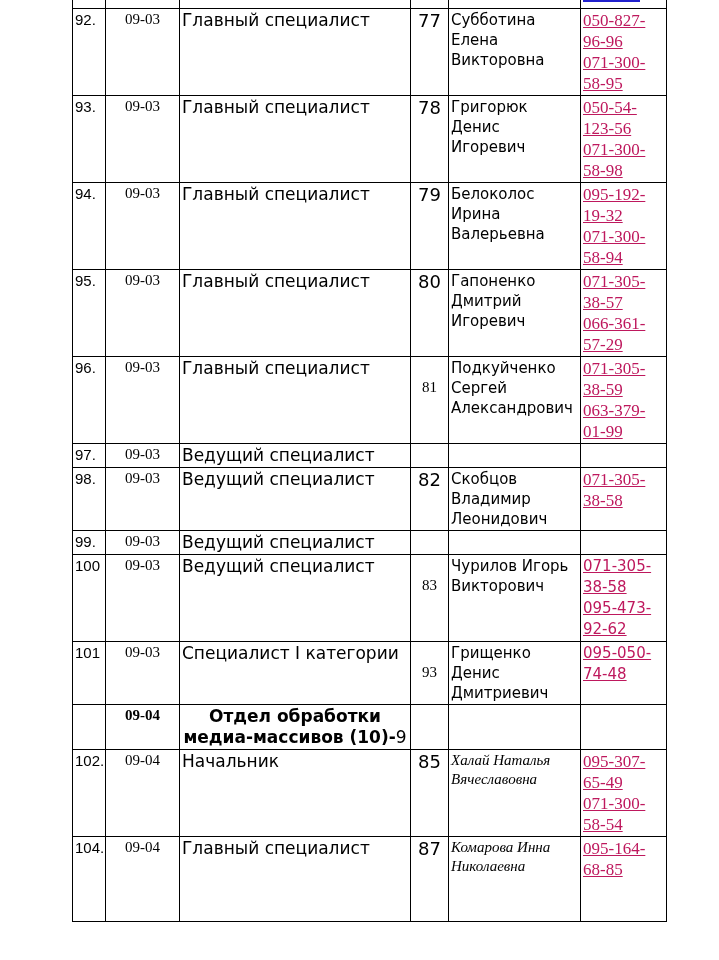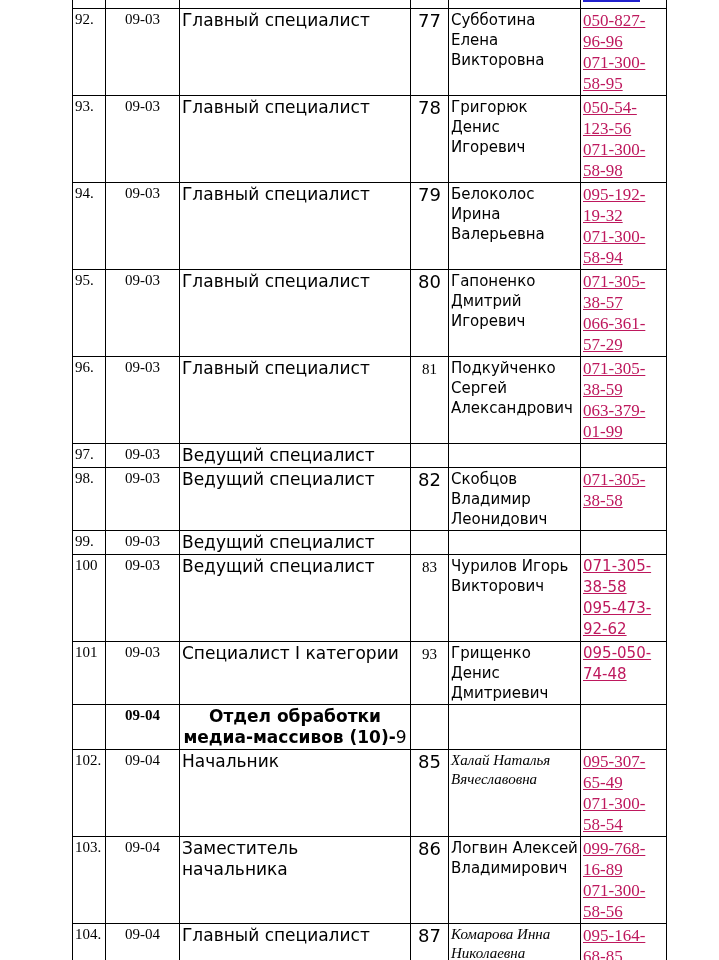--- a/index.html
+++ b/index.html
@@ -1,28 +1,28 @@
 <!DOCTYPE html>
 <html><head>
 <meta charset="utf-8">
 <style>
   html,body{margin:0;padding:0;}
   .page{position:relative;width:719px;height:960px;background:#ffffff;overflow:hidden;
         font-family:"DejaVu Sans",sans-serif;color:#000;}
   table.dir{border-collapse:collapse;table-layout:fixed;margin-left:72px;width:594px;}
   table.dir td{border:1.5px solid #000;vertical-align:top;padding:1px 2px;overflow:hidden;}
   
-  .c-num{font-family:Liberation Serif, serif;font-size:15px;line-height:19px;padding-left:1px;padding-right:0;}
+  .c-num{font-family:Liberation Sans, sans-serif;font-size:15px;line-height:19px;padding-left:1px;padding-right:0;}
   .c-code{font-family:"Liberation Serif",serif;font-size:15px;line-height:19px;text-align:center;}
   .c-pos{font-size:17px;line-height:21px;padding-left:4px;}
   .c-ext{font-size:18px;line-height:21px;text-align:center;}
   .c-name{font-size:15px;line-height:20px;padding-left:3px;}
   .c-phone{padding-left:4px;padding-right:1px;}
   
-  tr.ext-serif .c-ext{font-family:"Liberation Serif",serif;font-size:15px;padding-top:2px;}
+  tr.ext-serif .c-ext{font-family:"Liberation Serif",serif;font-size:15px;padding-top:20px;}
   tr.name-serif .c-name{font-family:"Liberation Serif",serif;font-size:15px;line-height:19px;font-style:italic;}
   .phone-link{display:block;color:#be185d;text-decoration:underline;cursor:pointer;
               font-family:"Liberation Serif",serif;font-size:17px;line-height:21px;}
   tr.phone-sans .phone-link{font-family:"DejaVu Sans",sans-serif;font-size:15px;line-height:21px;}
   
   tr.section-row .c-code{font-weight:bold;}
   .section-title{font-weight:bold;font-size:17px;line-height:21px;text-align:center;padding-left:2px;}
   .title-suffix{font-weight:normal;}
   
   tr.cut-row td{height:8px;padding:0;border-top:none;}
@@ -182,31 +182,20 @@
       <td class="c-code">09-04</td>
       <td class="c-pos">Начальник</td>
       <td class="c-ext">85</td>
       <td class="c-name">Халай Наталья Вячеславовна</td>
       <td class="c-phone">
         <a class="phone-link">095-307-65-49</a>
         <a class="phone-link">071-300-58-54</a>
       </td>
     </tr>
 
-    <tr style="height:85px">
-      <td class="c-num">103.</td>
-      <td class="c-code">09-04</td>
-      <td class="c-pos">Заместитель начальника</td>
-      <td class="c-ext">86</td>
-      <td class="c-name">Логвин Алексей Владимирович</td>
-      <td class="c-phone">
-        <a class="phone-link">099-768-16-89</a>
-        <a class="phone-link">071-300-58-56</a>
-      </td>
-    </tr>
 
     <tr style="height:85px" class="name-serif">
       <td class="c-num">104.</td>
       <td class="c-code">09-04</td>
       <td class="c-pos">Главный специалист</td>
       <td class="c-ext">87</td>
       <td class="c-name">Комарова Инна Николаевна</td>
       <td class="c-phone">
         <a class="phone-link">095-164-68-85</a>
 

